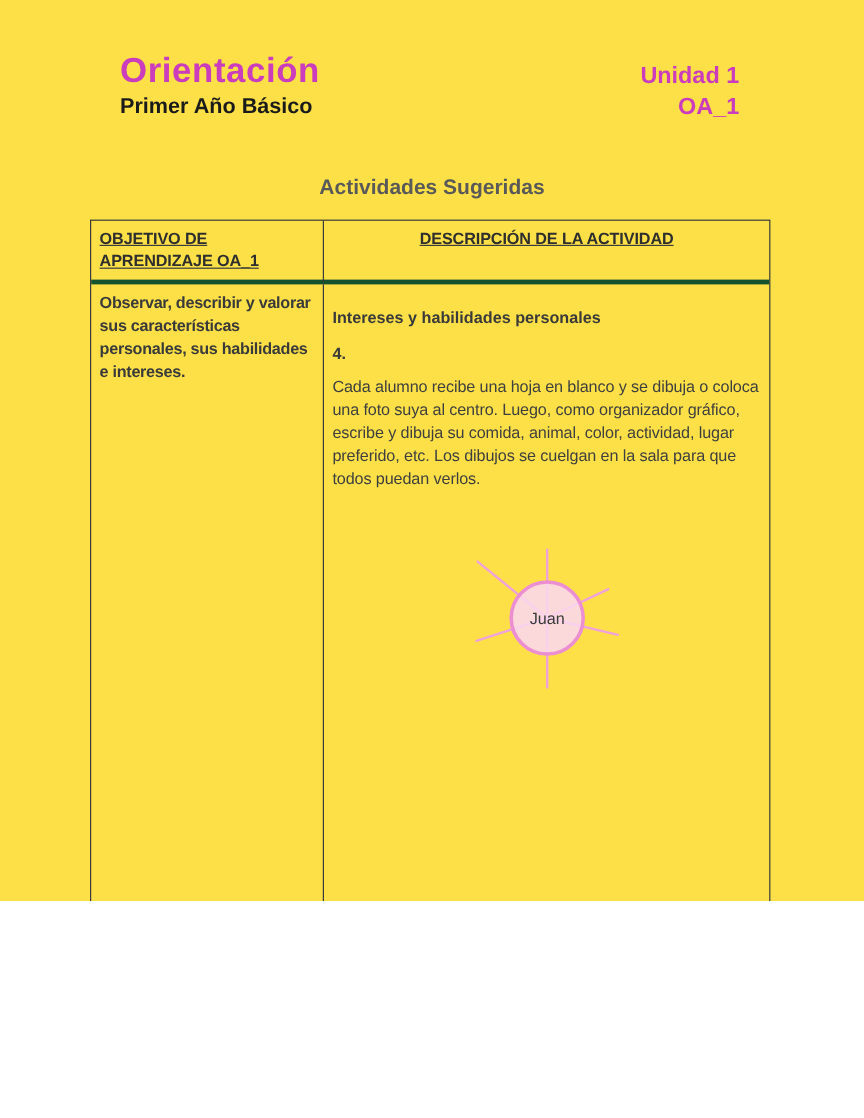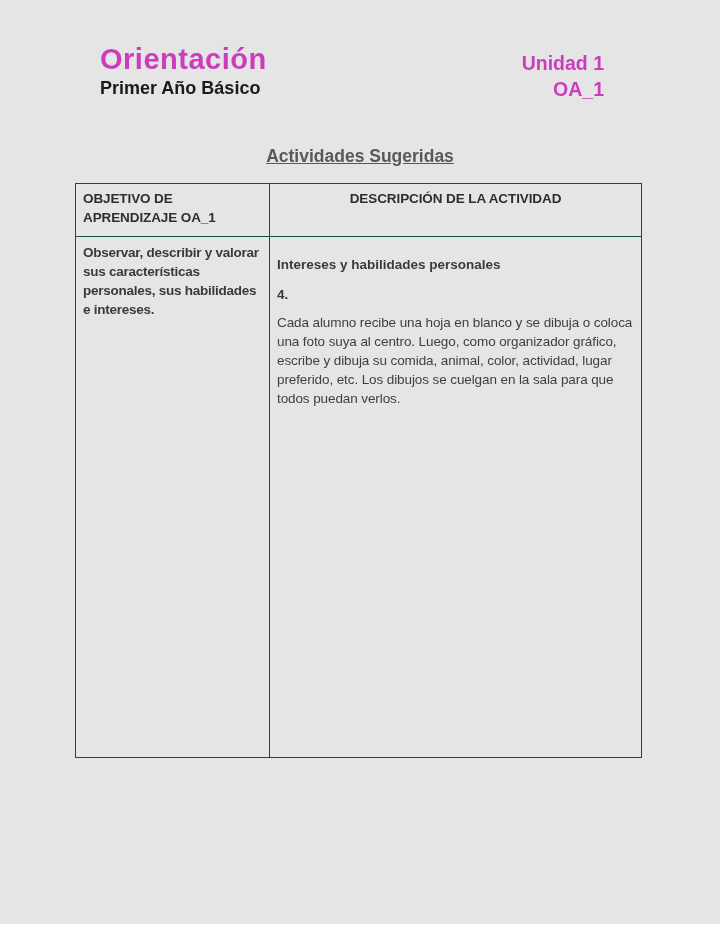--- a/index.html
+++ b/index.html
@@ -1,21 +1,21 @@
 <!DOCTYPE html>
 <html><head>
 <meta charset="utf-8">
 <style>
   * { margin: 0; padding: 0; box-sizing: border-box; }
   html, body { background: #ffffff; }
   .page {
     position: relative;
     width: 720px;
-    height: 924px;
-    background: #e5e5e5;
+    height: 751px;
+    background: #fde047;
     font-family: "Liberation Sans", sans-serif;
     color: #3d3d3d;
     overflow: hidden;
   }
   .header-left {
     position: absolute;
     left: 100px;
     top: 42px;
   }
   .course-title {
@@ -26,57 +26,56 @@
     letter-spacing: 0.5px;
   }
   .grade-subtitle {
     font-size: 18px;
     font-weight: bold;
     color: #1a1a1a;
     line-height: 24px;
   }
   .header-right {
     position: absolute;
-    right: 116px;
+    right: 104px;
     top: 50px;
     text-align: right;
   }
   .unit-label, .oa-label {
     font-size: 19.5px;
     font-weight: bold;
     color: #cb3dbc;
     line-height: 26px;
   }
   .section-title {
     position: absolute;
     top: 146px;
     left: 0;
     width: 100%;
     text-align: center;
     font-size: 17.5px;
     font-weight: bold;
     color: #595959;
-    text-decoration: underline;
   }
   .doc-table {
     position: absolute;
     left: 75px;
     top: 183px;
     width: 567px;
     height: 575px;
     display: grid;
     grid-template-columns: 194px 1fr;
     grid-template-rows: 53px 1fr;
     border: 1px solid #3b3b3b;
     font-size: 13.5px;
     line-height: 19px;
   }
   .cell { padding: 5px 7px; overflow: hidden; }
   .cell.col-left { border-right: 1px solid #3b3b3b; }
-  .cell.row-header { border-bottom: 1px solid #14532d; }
+  .cell.row-header { border-bottom: 4px solid #14532d; text-decoration: underline; }
   .th-text {
     font-weight: bold;
     color: #2e2e2e;
     letter-spacing: -0.1px;
   }
   .th-center { text-align: center; }
   .objective-text {
     font-weight: bold;
     color: #3a3a3a;
     letter-spacing: -0.25px;
@@ -138,17 +137,31 @@
 
     <div class="cell col-left">
       <div class="objective-text">Observar, describir y valorar sus características personales, sus habilidades e intereses.</div>
     </div>
 
     <div class="cell">
       <div class="activity-subtitle">Intereses y habilidades personales</div>
       <div class="activity-number">4.</div>
       <div class="activity-description">Cada alumno recibe una hoja en blanco y se dibuja o coloca una foto suya al centro. Luego, como organizador gráfico, escribe y dibuja su comida, animal, color, actividad, lugar preferido, etc. Los dibujos se cuelgan en la sala para que todos puedan verlos.</div>
 
+      <div class="sun-wrap">
+        <svg class="sun-svg" width="180" height="150" viewBox="0 0 180 150">
+          <g stroke="#f0a3da" stroke-width="2" stroke-linecap="round">
+            <line x1="90" y1="75" x2="90" y2="18"></line>
+            <line x1="90" y1="75" x2="90" y2="133"></line>
+            <line x1="90" y1="75" x2="32" y2="28"></line>
+            <line x1="90" y1="75" x2="141" y2="51"></line>
+            <line x1="90" y1="75" x2="149" y2="89"></line>
+            <line x1="90" y1="75" x2="31" y2="94"></line>
+          </g>
+          <circle cx="90" cy="75" r="30" fill="#fbd7ef" fill-opacity="0.88" stroke="#ec8fd2" stroke-width="3"></circle>
+          <text class="sun-label-text" x="90" y="80" text-anchor="middle">Juan</text>
+        </svg>
+      </div>
     </div>
 
   </div>
 
 </div>
 
 </body></html>

